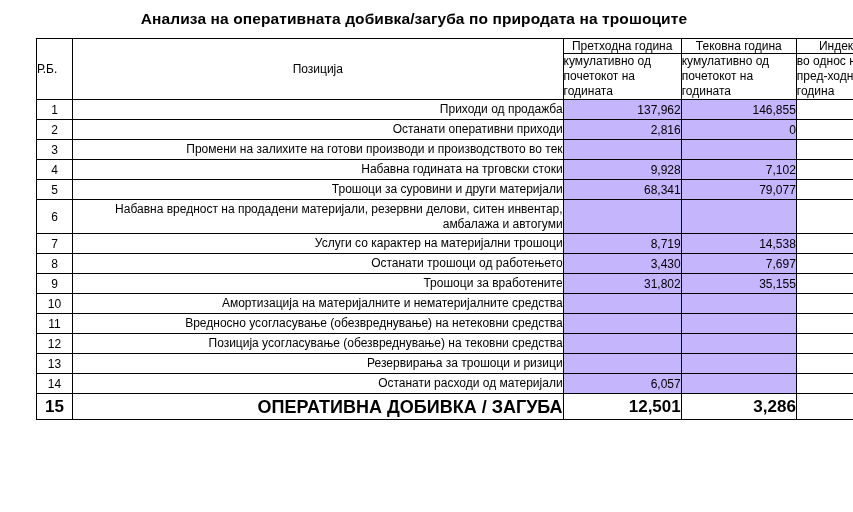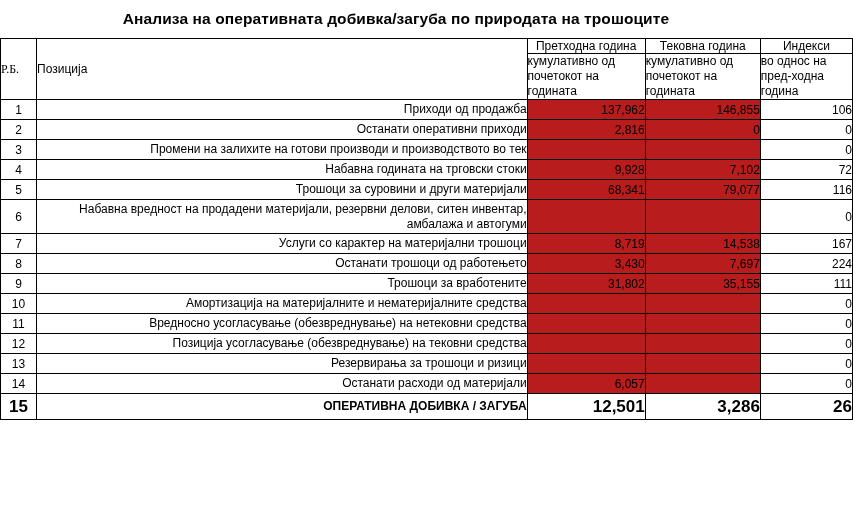--- a/index.html
+++ b/index.html
@@ -12,20 +12,21 @@
     height: 512px;
     font-family: "Liberation Sans", sans-serif;
     color: #000000;
     overflow: hidden;
   }
   .page {
     width: 792px;
     height: 512px;
     position: relative;
     box-sizing: border-box;
+    padding-left: 36px;
   }
   .title {
     text-align: center;
     font-weight: bold;
     font-size: 15.5px;
     padding: 10px 0 10px 0;
     letter-spacing: 0.1px;
   }
   table.report {
     border-collapse: collapse;
@@ -55,31 +56,30 @@
     line-height: 1.2;
   }
   .hdr-small {
     text-align: left;
     font-weight: normal;
     font-size: 12px;
     padding: 5px 4px;
     line-height: 1.25;
   }
   .hdr-pos {
-    text-align: left;
+    text-align: center;
     font-weight: bold;
     font-size: 15px;
   }
   .hdr-rb {
     text-align: left;
     font-weight: bold;
     font-size: 12px;
     padding-left: 1px;
     vertical-align: middle;
-    font-family: Liberation Serif, serif;
   }
   .hdr-idx {
     font-weight: bold;
     font-size: 13px;
     margin-left: 12px;
   }
   .hdr-year {
     font-weight: bold;
     font-size: 13px;
   }
@@ -94,28 +94,28 @@
     padding-right: 3px;
     font-size: 12px;
     line-height: 1.25;
   }
   td.val {
     text-align: right;
     padding-right: 5px;
     font-size: 12px;
   }
   td.green {
-    background: #b91c1c;
+    background: #c4b5fd;
   }
   tr.total td {
     font-weight: bold;
     font-size: 17px;
     height: 26px;
   }
-  tr.total td.pos { font-size: 12px; }
+  tr.total td.pos { font-size: 18px; }
   tr.row td { height: 20px; }
   tr.row.tall td { height: 34px; }
 </style>
 </head>
 <body>
 
 <div class="page">
 
   <div class="title">Анализа на оперативната добивка/загуба по природата на трошоците</div>
 

